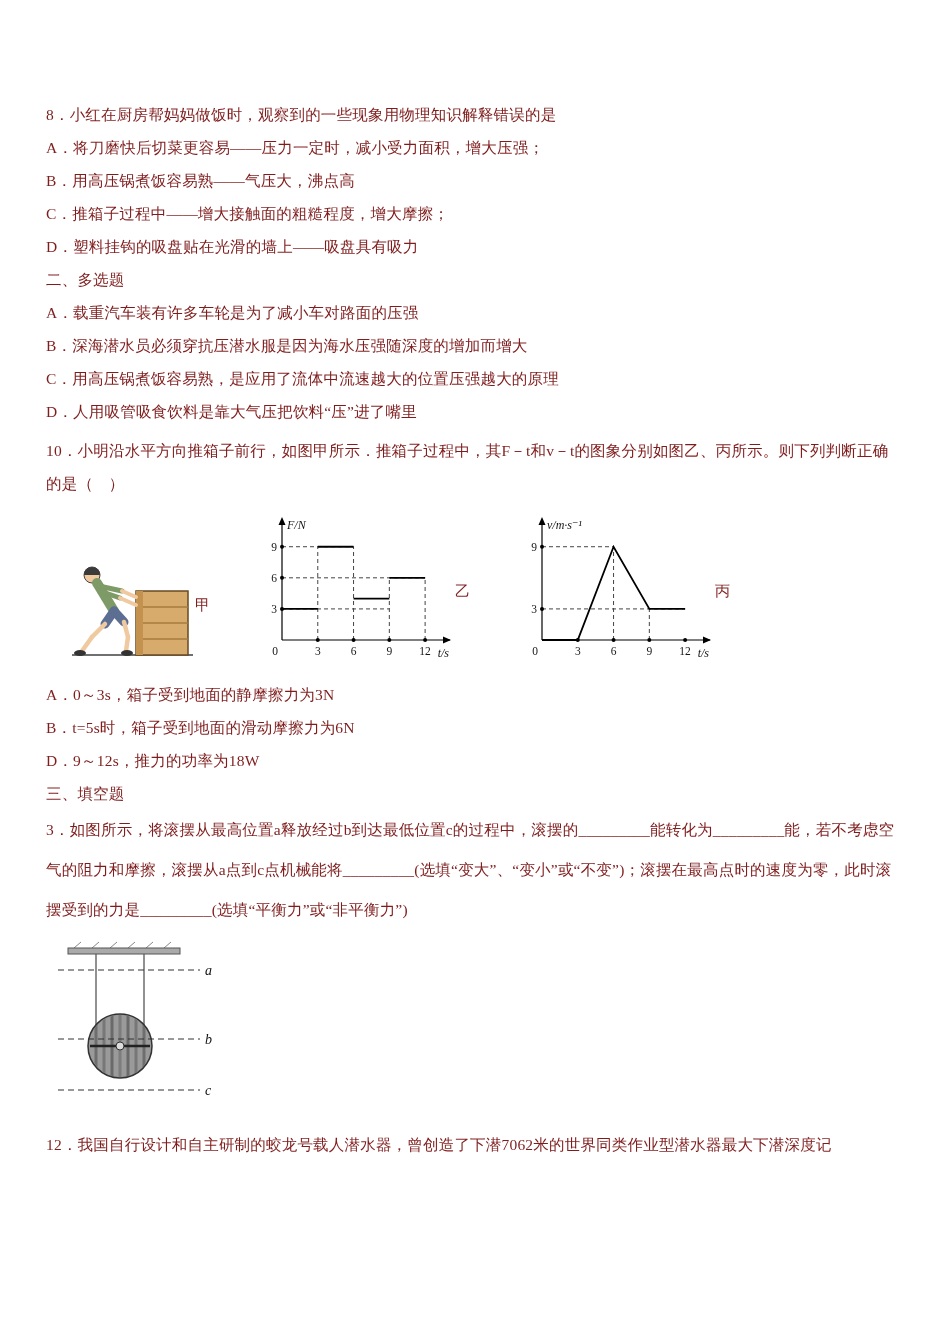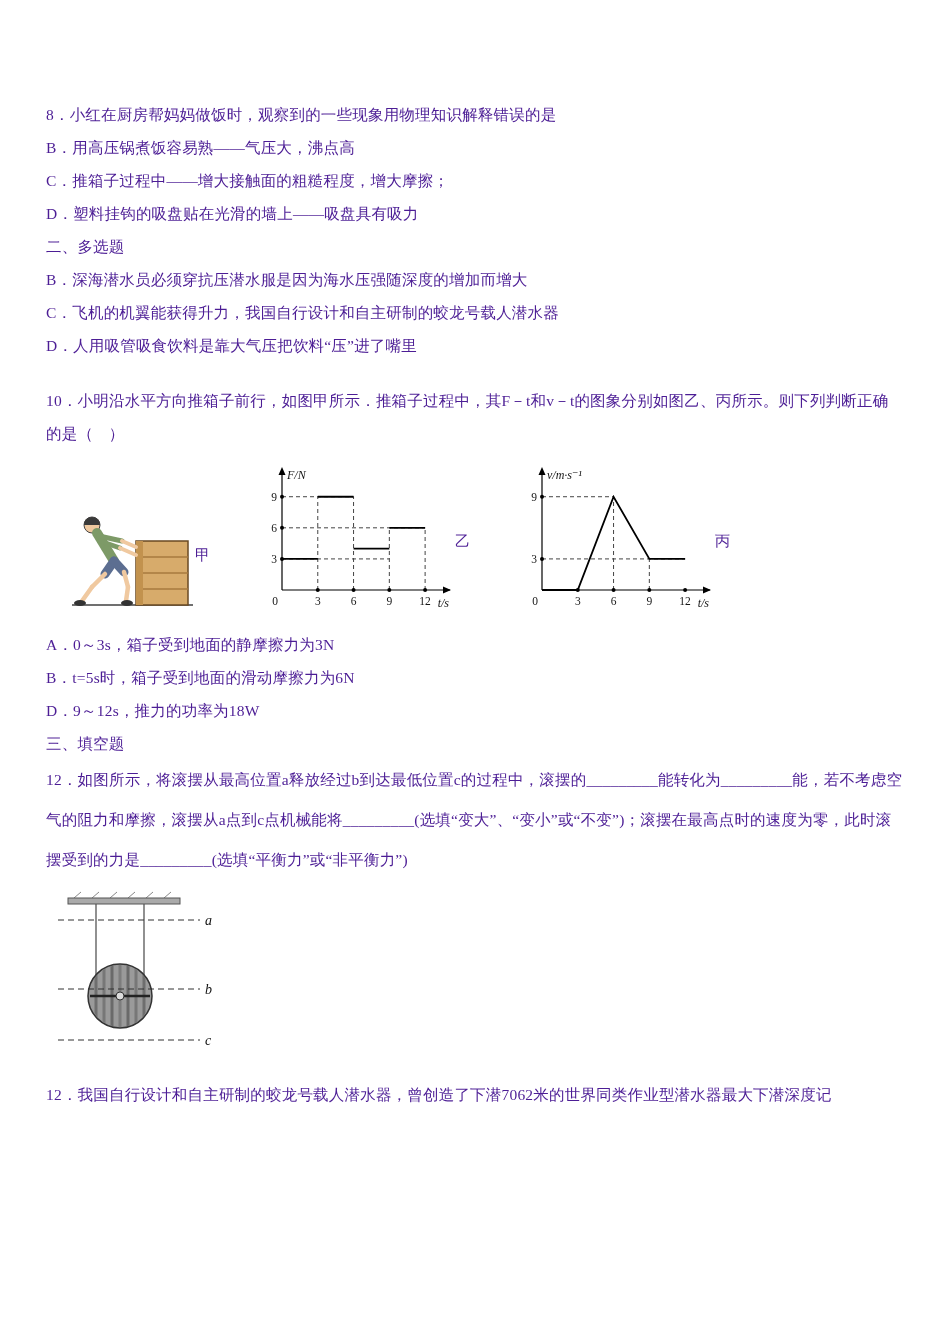--- a/index.html
+++ b/index.html
@@ -1,50 +1,52 @@
 <!DOCTYPE html>
 <html><head>
 <meta charset="utf-8">
 <style>
   *{box-sizing:border-box;}
   html,body{margin:0;padding:0;background:#ffffff;}
   .page{
     width:950px;height:1344px;margin:0 auto;background:#fff;
-    font-family:"Liberation Serif","DejaVu Serif",serif;color:#4c1d95;
+    font-family:"Liberation Serif","DejaVu Serif",serif;color:#7f1d1d;
     overflow:hidden;position:relative;
   }
   .content{padding:98px 46px 0 46px;}
   .line{font-size:15.5px;line-height:33px;margin:0;letter-spacing:.2px;}
   .sec{font-weight:normal;}
   .q11 .line{line-height:40px;}
   .figrow{display:flex;align-items:flex-end;gap:40px;margin:14px 0 10px 24px;}
   .fig{display:flex;flex-direction:row;align-items:center;}
   .figlabel{font-size:15px;margin-top:3px;}
   .rollerfig{margin:10px 0 6px 6px;}
   .q12{margin-top:16px;}
   svg text{font-family:"Liberation Serif","DejaVu Serif",serif;fill:#141414;}
 </style>
 </head>
 <body>
 
 <div class="page">
   <div class="content">
 
     <p class="line">8．小红在厨房帮妈妈做饭时，观察到的一些现象用物理知识解释错误的是</p>
+    <p class="line">A．将刀磨快后切菜更容易——压力一定时，减小受力面积，增大压强；</p>
     <p class="line">B．用高压锅煮饭容易熟——气压大，沸点高</p>
     <p class="line">C．推箱子过程中——增大接触面的粗糙程度，增大摩擦；</p>
     <p class="line">D．塑料挂钩的吸盘贴在光滑的墙上——吸盘具有吸力</p>
 
     <p class="line sec">二、多选题</p>
 
+    <p class="line">A．载重汽车装有许多车轮是为了减小车对路面的压强</p>
     <p class="line">B．深海潜水员必须穿抗压潜水服是因为海水压强随深度的增加而增大</p>
-    <p class="line">C．飞机的机翼能获得升力，我国自行设计和自主研制的蛟龙号载人潜水器</p>
+    <p class="line">C．用高压锅煮饭容易熟，是应用了流体中流速越大的位置压强越大的原理</p>
     <p class="line">D．人用吸管吸食饮料是靠大气压把饮料“压”进了嘴里</p>
 
-    <p class="line" style="margin-top:22px">10．小明沿水平方向推箱子前行，如图甲所示．推箱子过程中，其F－t和v－t的图象分别如图乙、丙所示。则下列判断正确的是（　）</p>
+    <p class="line" style="margin-top:6px">10．小明沿水平方向推箱子前行，如图甲所示．推箱子过程中，其F－t和v－t的图象分别如图乙、丙所示。则下列判断正确的是（　）</p>
 
     <div class="figrow">
 
       <div class="fig">
         <svg width="125" height="125" viewBox="0 0 125 125">
 
           <line x1="2" y1="114" x2="123" y2="114" stroke="#707070" stroke-width="2"></line>
 
           <rect x="66" y="50" width="52" height="64" fill="#d7ab6b" stroke="#6a4a23" stroke-width="1.5"></rect>
           <line x1="66" y1="66" x2="118" y2="66" stroke="#a77a3e" stroke-width="1.5"></line>
@@ -141,21 +143,21 @@
 
     </div>
 
     <p class="line" style="margin-top:12px">A．0～3s，箱子受到地面的静摩擦力为3N</p>
     <p class="line">B．t=5s时，箱子受到地面的滑动摩擦力为6N</p>
     <p class="line">D．9～12s，推力的功率为18W</p>
 
     <p class="line sec">三、填空题</p>
 
     <div class="q11">
-      <p class="line">12．如图所示，将滚摆从最高位置a释放经过b到达最低位置c的过程中，滚摆的_________能转化为_________能，若不考虑空气的阻力和摩擦，滚摆从a点到c点机械能将_________(选填“变大”、“变小”或“不变”)；滚摆在最高点时的速度为零，此时滚摆受到的力是_________(选填“平衡力”或“非平衡力”)</p>
+      <p class="line">3．如图所示，将滚摆从最高位置a释放经过b到达最低位置c的过程中，滚摆的_________能转化为_________能，若不考虑空气的阻力和摩擦，滚摆从a点到c点机械能将_________(选填“变大”、“变小”或“不变”)；滚摆在最高点时的速度为零，此时滚摆受到的力是_________(选填“平衡力”或“非平衡力”)</p>
     </div>
 
     <div class="rollerfig">
       <svg width="175" height="168" viewBox="0 0 175 168">
         <defs>
           <clipPath id="wheelclip">
               <circle cx="68" cy="106" r="31"></circle>
             </clipPath>
         </defs>
 

